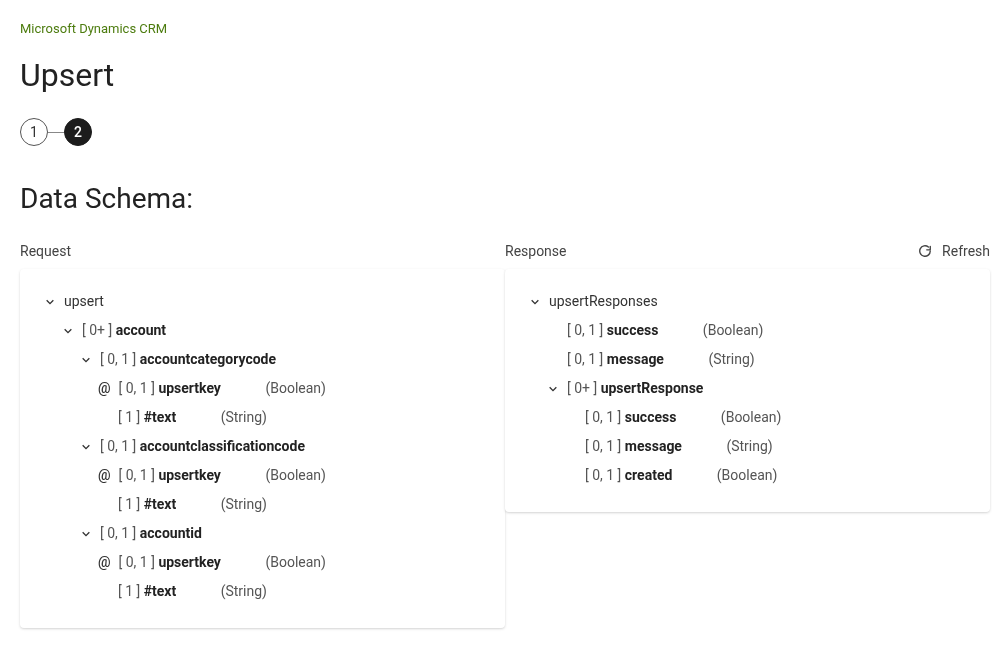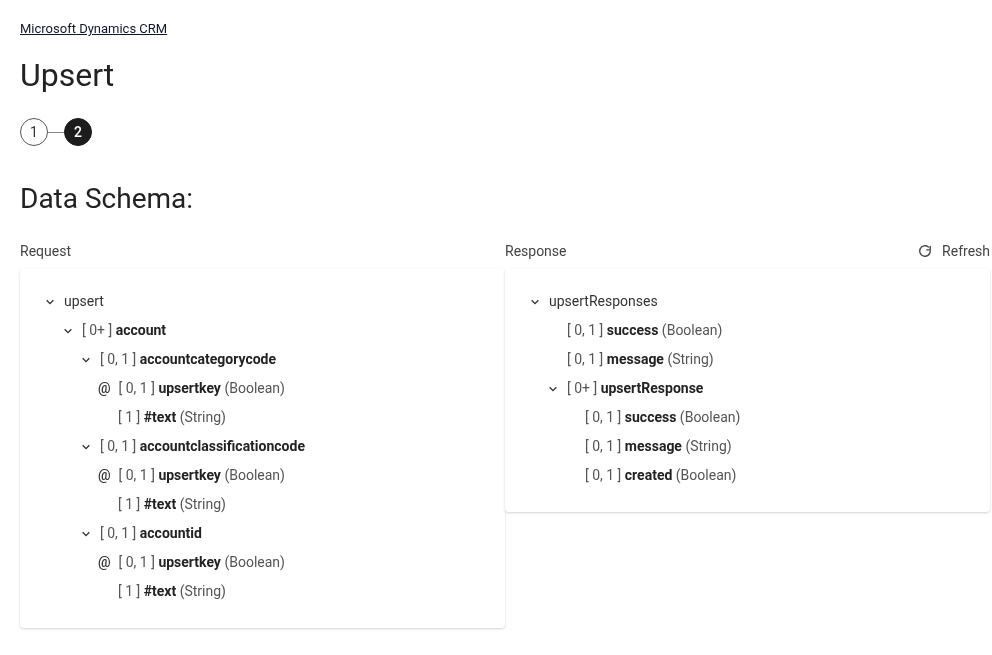--- a/index.html
+++ b/index.html
@@ -6,22 +6,21 @@
     body {
       font-family: -apple-system, BlinkMacSystemFont, "Segoe UI", Roboto, Helvetica, Arial, sans-serif;
       background: #ffffff;
       color: #333;
       padding: 20px 2px 20px 20px;
       font-size: 14px;
       width: 992px;
     }
     .breadcrumb {
       font-size: 13px;
-      text-decoration: underline;
-      color: #0f172a;
+      color: #4d7c0f;
       margin-bottom: 20px;
       display: inline-block;
     }
     .page-title {
       font-size: 32px;
       font-weight: 400;
       color: #222;
       margin-bottom: 24px;
     }
     .stepper {
@@ -116,20 +115,21 @@
     .card {
       color: #555;
       white-space: pre;
     }
     .tname {
       font-weight: 700;
       color: #222;
     }
     .ttype {
       color: #555;
+      margin-left: 41px;
     }
     .indent-0 { padding-left: 8px; }
     .indent-1 { padding-left: 26px; }
     .indent-2 { padding-left: 44px; }
     .indent-3 { padding-left: 62px; }
   </style>
 </head>
 <body>
 
 

